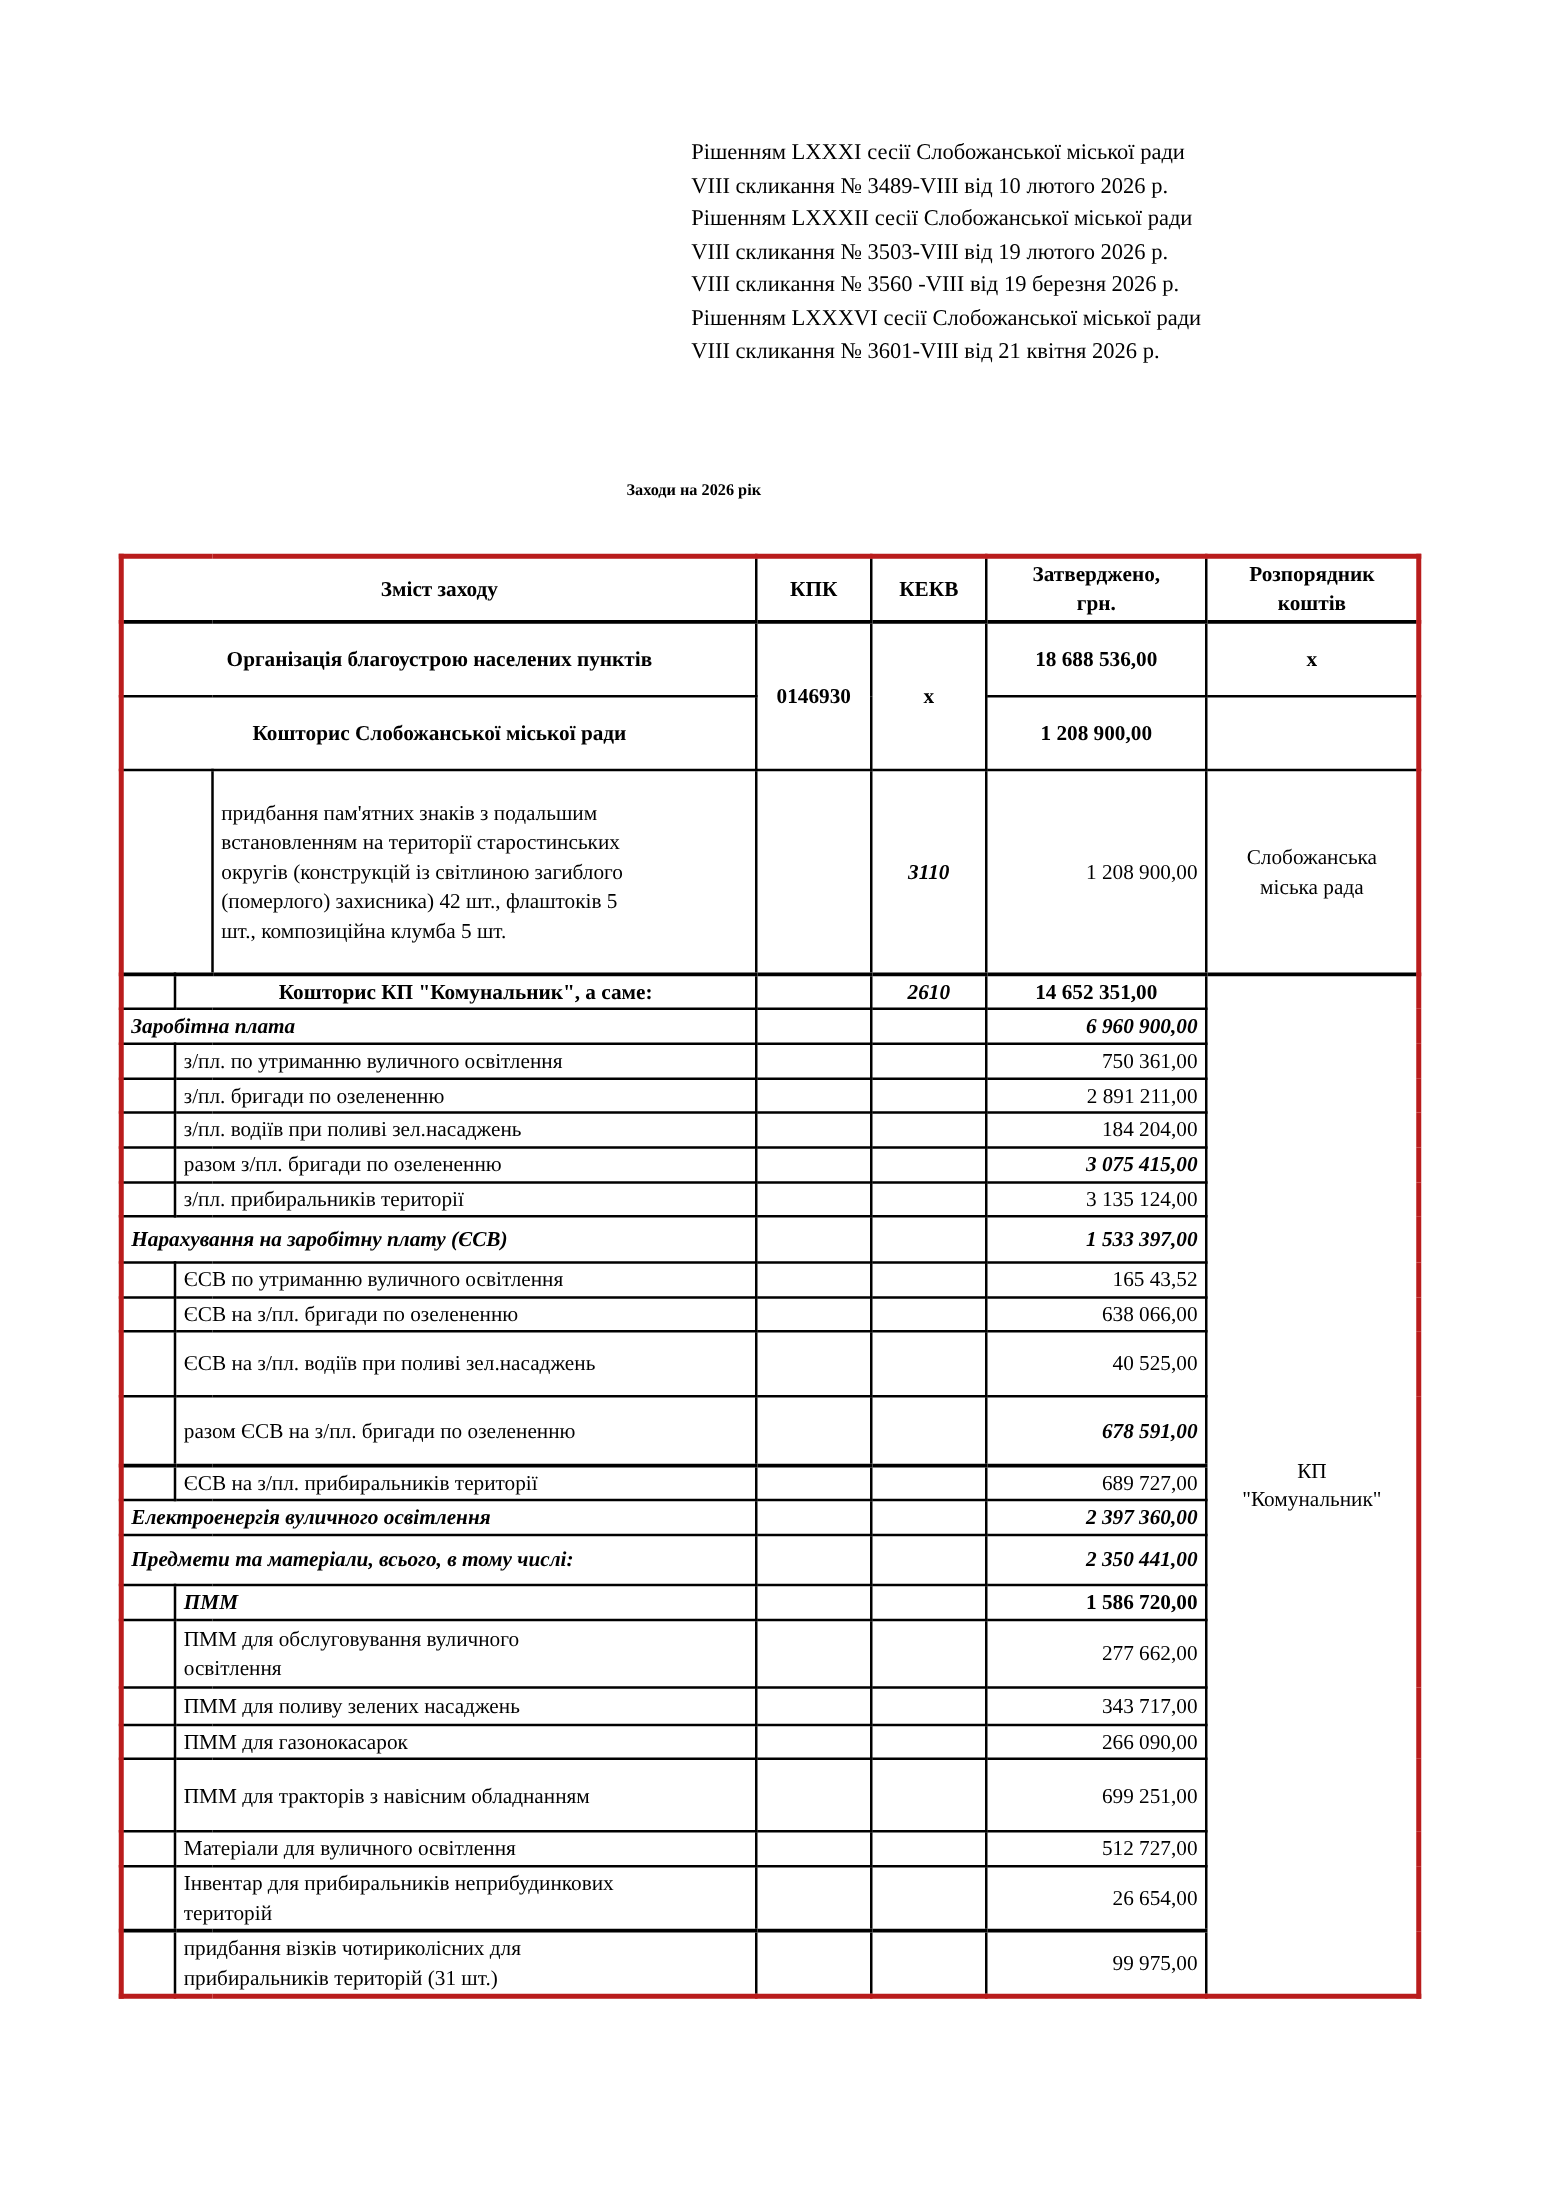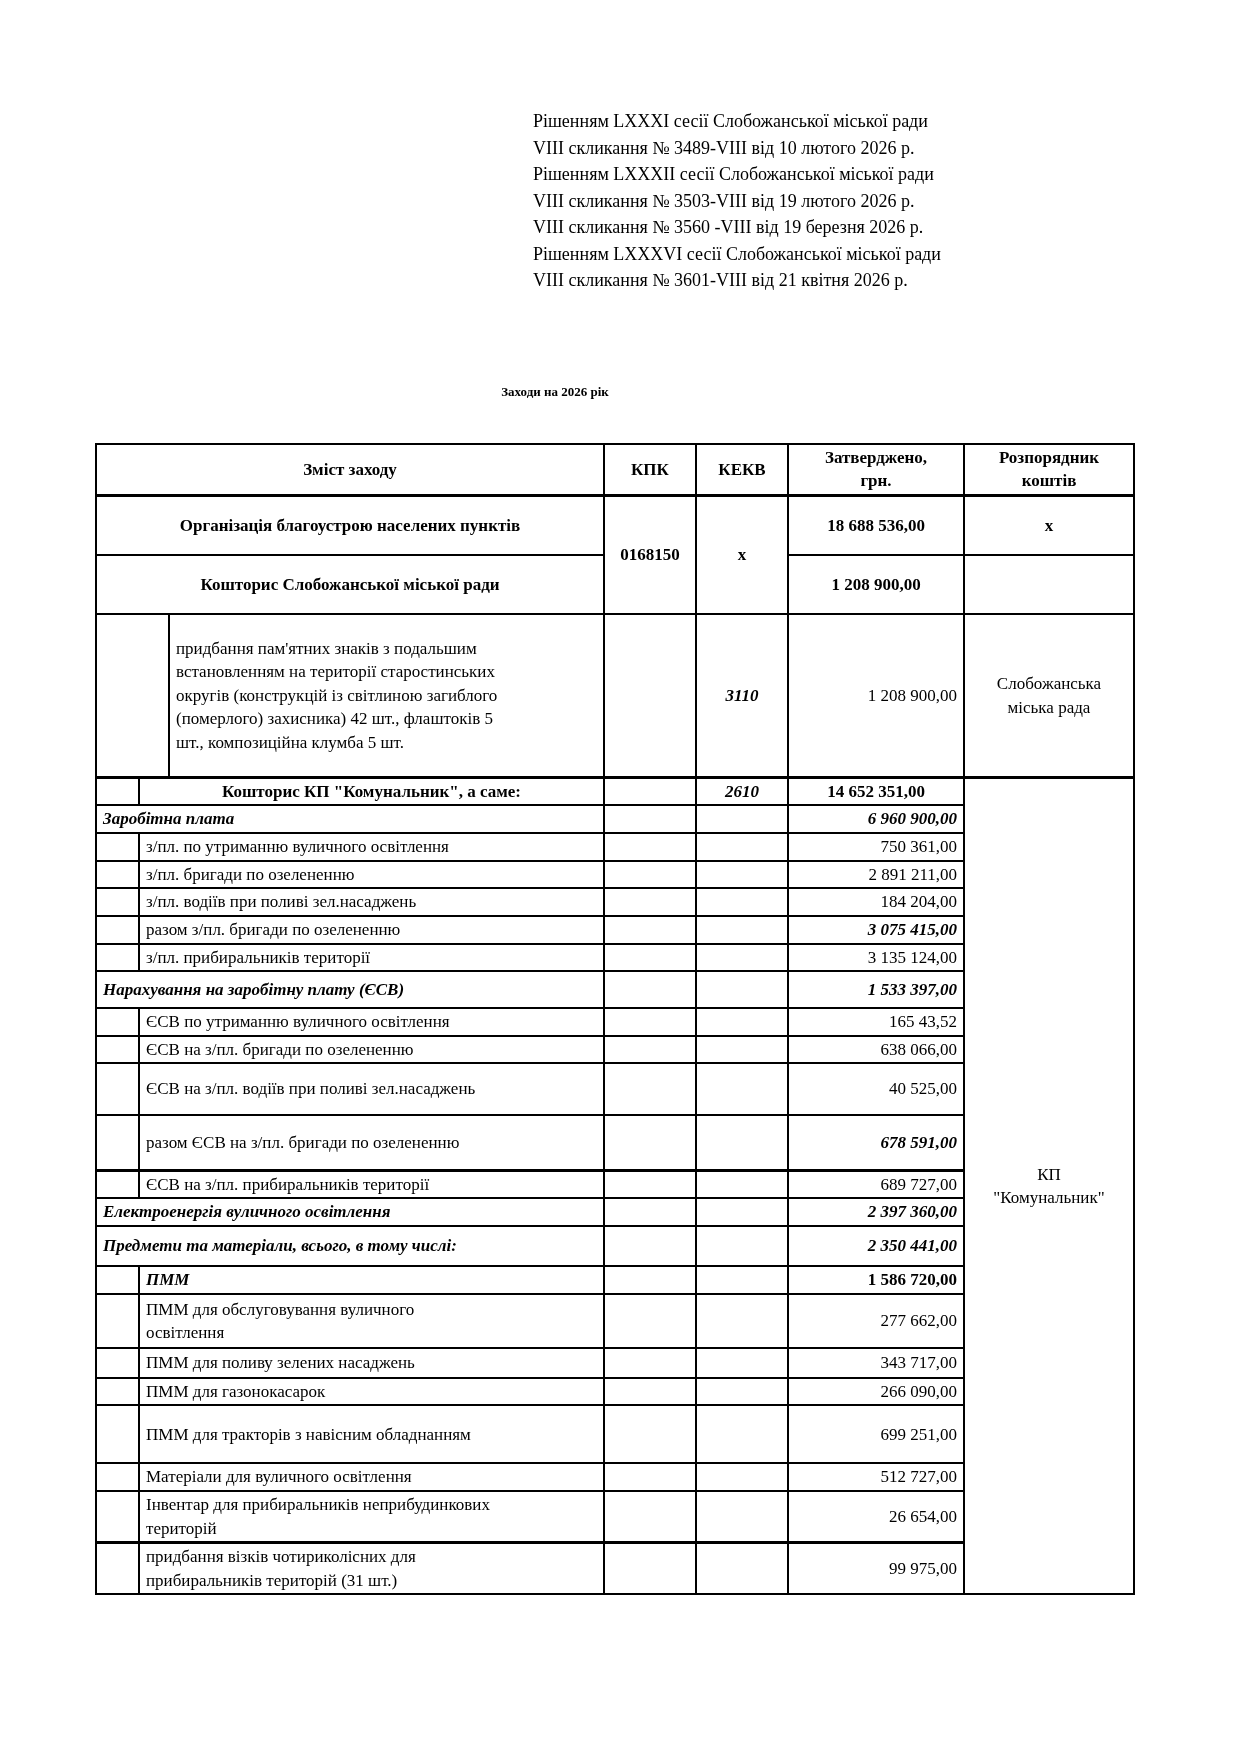--- a/index.html
+++ b/index.html
@@ -1,31 +1,31 @@
 <!DOCTYPE html>
 <html><head>
 <meta charset="utf-8">
 <style>
   html,body { margin:0; padding:0; background:#ffffff; }
   .page {
     position:relative; width:1240px; height:1754px; background:#fff;
     font-family:"Liberation Serif", serif; color:#000;
   }
   .decisions {
-    position:absolute; left:533px; top:108px;
+    position:absolute; left:553px; top:108px;
     font-size:18px; line-height:26.5px; white-space:nowrap;
   }
   .doc-title {
     position:absolute; left:95px; top:384px; width:920px;
     text-align:center; font-weight:bold; font-size:13px;
   }
   table.budget {
     position:absolute; left:95px; top:443px; width:1038px;
     border-collapse:collapse; table-layout:fixed;
-    border:2px solid #b91c1c;
+    border:4px solid #b91c1c;
   }
   table.budget th, table.budget td {
     border:2px solid #000; padding:1px 6px;
     font-size:17px; line-height:1.38; vertical-align:middle;
     overflow:hidden; white-space:pre-line;
   }
   table.budget thead th {
     font-weight:bold; text-align:center; border-bottom:3px solid #000;
   }
   tr.sep-b td { border-bottom:3px solid #000; }
@@ -78,21 +78,21 @@
         <th>КЕКВ</th>
         <th>Затверджено,
 грн.</th>
         <th>Розпорядник
 коштів</th>
       </tr>
     </thead>
     <tbody>
       <tr style="height:60px">
         <td colspan="3" class="lbl-c">Організація благоустрою населених пунктів</td>
-        <td rowspan="2" class="code-b">0168150</td>
+        <td rowspan="2" class="code-b">0146930</td>
         <td rowspan="2" class="code-b vtop">x</td>
         <td class="num-bc">18 688 536,00</td>
         <td class="mgr-b vbottom">х</td>
       </tr>
       <tr style="height:59px">
         <td colspan="3" class="lbl-c">Кошторис Слобожанської міської ради</td>
         <td class="num-bc">1 208 900,00</td>
         <td></td>
       </tr>
       <tr style="height:163px" class="sep-b">

